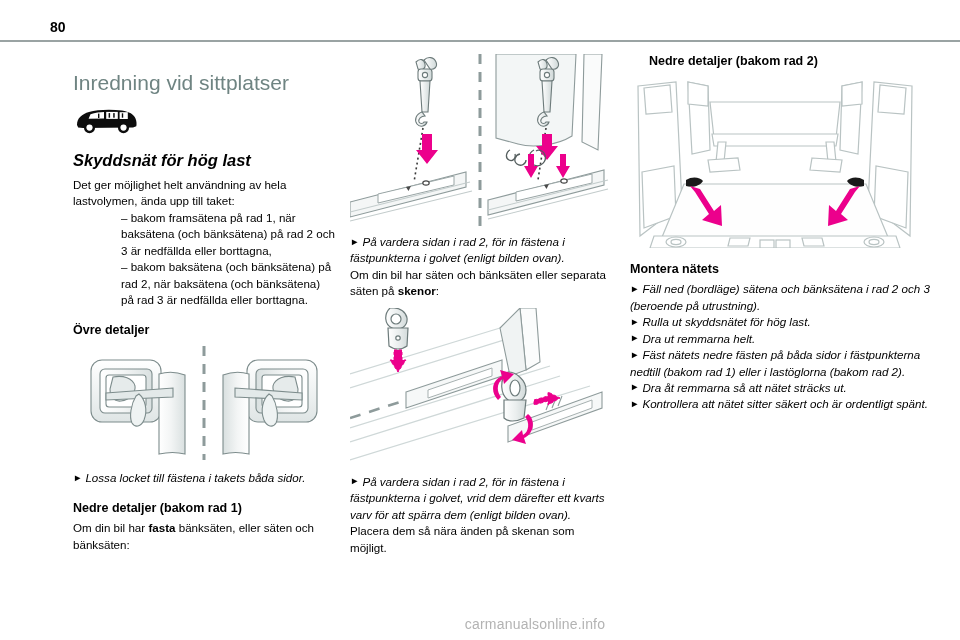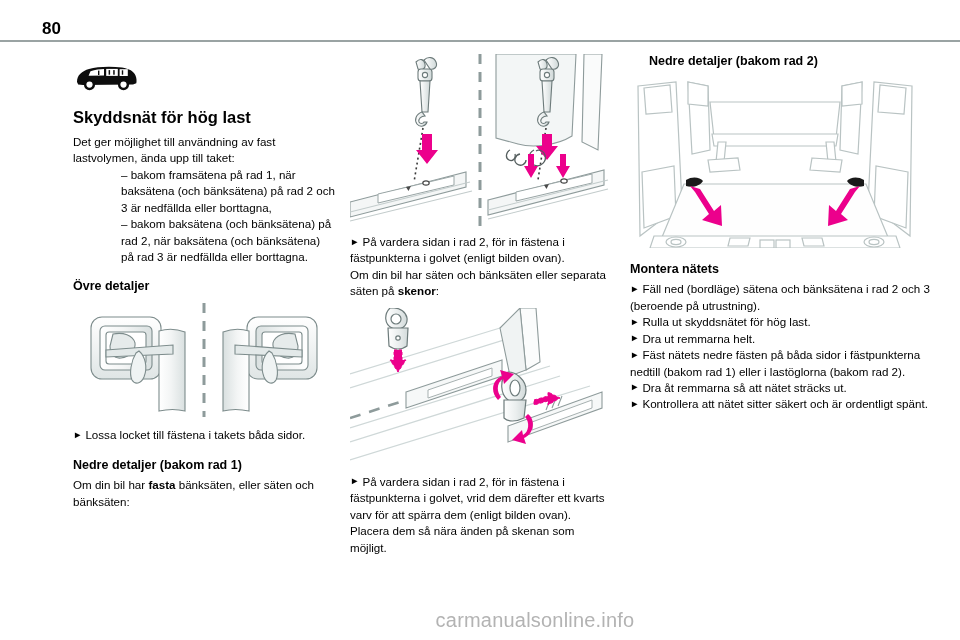--- a/index.html
+++ b/index.html
@@ -16,23 +16,23 @@
     overflow: hidden;
   }
   .page {
     position: absolute;
     inset: 0;
   }
 
   
   .page-number {
     position: absolute;
-    left: 42px;
+    left: 50px;
     top: 19px;
-    font-size: 17px;
+    font-size: 14px;
     font-weight: bold;
     color: #000;
     letter-spacing: 0px;
   }
   .header-rule {
     position: absolute;
     left: 0;
     right: 0;
     top: 40px;
     height: 2px;
@@ -63,40 +63,42 @@
     color: #6f8482;
     margin: 18px 0 0 0;
     line-height: 1.2;
   }
   h2.section {
     font-size: 16.5px;
     font-weight: bold;
     margin: 0 0 6px 0;
     line-height: 1.2;
     color: #000;
+    font-style: italic;
   }
   h3.sub {
     font-size: 12.5px;
     font-weight: bold;
     margin: 14px 0 4px 0;
     line-height: 1.25;
     color: #000;
   }
   p.body {
     font-size: 11.6px;
     line-height: 1.42;
     margin: 0 0 0 0;
     color: #000;
   }
   p.body + p.body { margin-top: 0; margin-left: 48px; }
   .b { font-weight: bold; }
   .arrow-line {
     font-size: 11.6px;
     line-height: 1.42;
     margin: 0;
+    font-style: italic;
   }
   .tri {
     font-size: 9.5px;
     line-height: 1;
     vertical-align: 1.5px;
     padding-right: 3px;
   }
 
   
   .van-icon {
@@ -108,38 +110,39 @@
   
   .fig { position: relative; }
   .fig svg { display: block; }
 
   
   .watermark {
     position: absolute;
     left: 0; right: 0;
     bottom: 8px;
     text-align: center;
-    font-size: 20px;
+    font-size: 14px;
     color: #b3b3b3;
     letter-spacing: 0.2px;
     padding-left: 110px;
   }
 </style>
 </head>
 <body>
 
 <div class="page">
 
   <div class="page-number">80</div>
   <div class="header-rule"></div>
 
   <div class="columns">
 
     <div class="col col-1">
 
+      <div class="doc-title">Inredning vid sittplatser</div>
 
       <div class="van-icon">
         <svg width="66" height="28" viewBox="0 0 66 28">
           <path d="M4 18 C4 11 9 7 16 5 C24 2.6 38 2 49 3.6 C56 4.7 61 7.5 62.5 11.5
                    C63.6 14.4 63.8 17 63.3 19.3 L60 20.5 L10 21 L5.2 20.4 Z" fill="#0d0d0d"></path>
           <path d="M17.5 7.2 C22 5.6 27 5 31 4.9 L31 11.4 L15.6 11.8 Z" fill="#ffffff"></path>
           <rect x="33.2" y="4.9" width="11.6" height="7" fill="#ffffff"></rect>
           <rect x="46.6" y="5.2" width="8.2" height="6.8" fill="#ffffff"></rect>
           <rect x="35.6" y="6.1" width="1.5" height="4.6" fill="#0d0d0d"></rect>
           <rect x="40.2" y="6.1" width="1.5" height="4.6" fill="#0d0d0d"></rect>
@@ -147,21 +150,21 @@
           <rect x="25.0" y="6.6" width="1.4" height="4.4" fill="#0d0d0d"></rect>
           <circle cx="16.5" cy="20.6" r="5.6" fill="#0d0d0d"></circle>
           <circle cx="16.5" cy="20.6" r="3.1" fill="#ffffff"></circle>
           <circle cx="50.5" cy="20.6" r="5.6" fill="#0d0d0d"></circle>
           <circle cx="50.5" cy="20.6" r="3.1" fill="#ffffff"></circle>
         </svg>
       </div>
 
       <h2 class="section">Skyddsnät för hög last</h2>
 
-      <p class="body">Det ger möjlighet till användning av fast lastvolymen, ända upp till taket:</p>
+      <p class="body">Det ger möjlighet helt användning av hela lastvolymen, ända upp till taket:</p>
       <p class="body">–  bakom framsätena på rad 1, när baksätena (och bänksätena) på rad 2 och 3 är nedfällda eller borttagna,</p>
       <p class="body">–  bakom baksätena (och bänksätena) på rad 2, när baksätena (och bänksätena) på rad 3 är nedfällda eller borttagna.</p>
 
       <h3 class="sub">Övre detaljer</h3>
 
       <div class="fig" style="margin:6px 0 8px 0;">
         <svg width="262" height="118" viewBox="0 0 262 118">
           <defs>
             <linearGradient id="g1" x1="0" y1="0" x2="0" y2="1">
               <stop offset="0%" stop-color="#ffffff"></stop>

